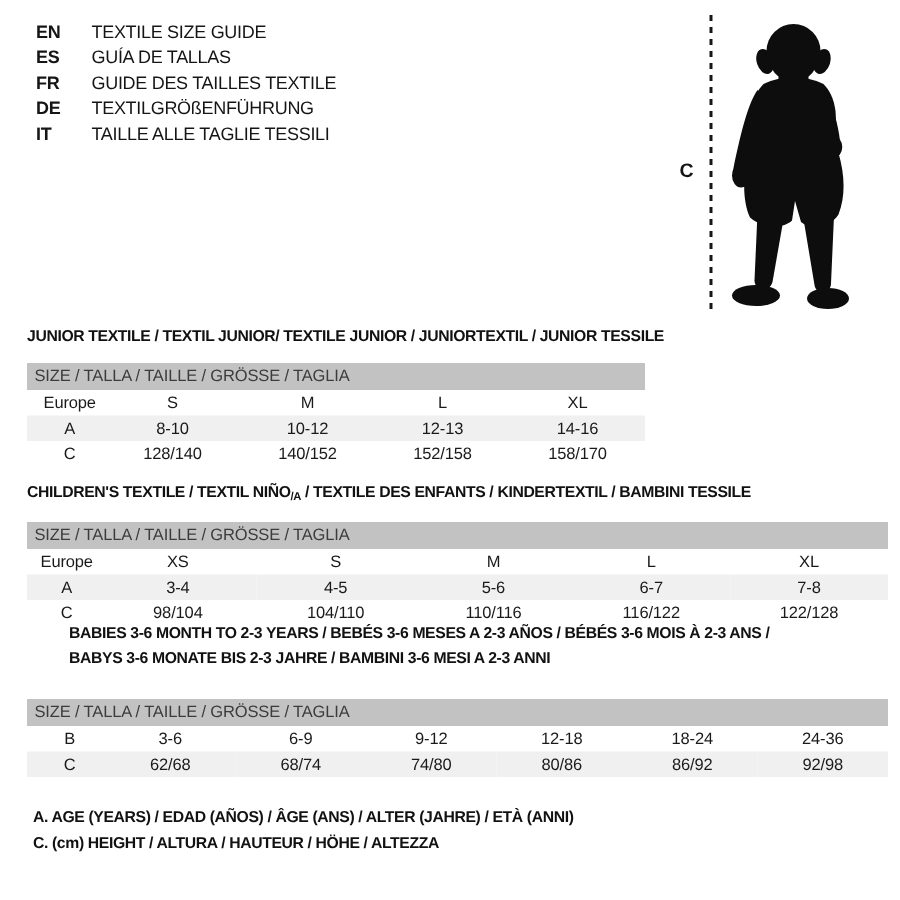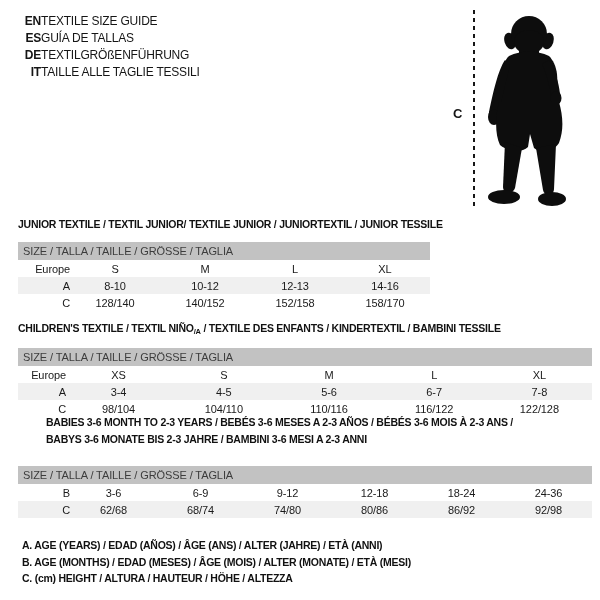--- a/index.html
+++ b/index.html
@@ -6,21 +6,21 @@
   html, body { width: 600px; height: 600px; }
   body {
     position: relative;
     background: #ffffff;
     color: #151515;
     font-family: "Liberation Sans", sans-serif;
     overflow: hidden;
   }
 
   
-  .lang-block { position: absolute; left: 4px; top: 13px; text-align: right; }
+  .lang-block { position: absolute; left: 24px; top: 13px; }
   .lang-row { display: flex; line-height: 17px; }
   .lang-code {
     display: inline-block; width: 37px;
     font-weight: bold; font-size: 12px; letter-spacing: -0.2px;
   }
   .lang-title { font-weight: normal; font-size: 12px; letter-spacing: -0.2px; }
 
   
   .figure { position: absolute; left: 0; top: 0; width: 600px; height: 212px; }
   .dash-line {
@@ -52,38 +52,42 @@
   }
   #table1 { top: 242px; width: 412px; }
   #table2 { top: 348px; width: 574px; }
   #table3 { top: 466px; width: 574px; }
   .size-table th.band {
     background: #c2c2c2; height: 18px;
     font-weight: normal; font-size: 11px; color: #3c3c3c;
     text-align: left; padding-left: 5px; letter-spacing: -0.1px; margin-top: 36px;
   }
   .size-table td { height: 17px; text-align: center; vertical-align: middle; }
-  .size-table td.lbl { text-align: right; padding-left: 5px; }
+  .size-table td.lbl { text-align: center; padding-left: 5px; }
   .size-table tr.shaded td { background: #f0f0f0; }
 
   
   .footnotes { position: absolute; left: 22px; top: 537px; }
   .footnote { font-weight: bold; font-size: 10.5px; letter-spacing: -0.25px; line-height: 16.5px; color: #111; }
 </style>
 </head>
 <body>
 
 <div class="lang-block">
   <div class="lang-row">
     <span class="lang-code">EN</span>
     <span class="lang-title">TEXTILE SIZE GUIDE</span>
   </div>
   <div class="lang-row">
     <span class="lang-code">ES</span>
     <span class="lang-title">GUÍA DE TALLAS</span>
+  </div>
+  <div class="lang-row">
+    <span class="lang-code">FR</span>
+    <span class="lang-title">GUIDE DES TAILLES TEXTILE</span>
   </div>
   <div class="lang-row">
     <span class="lang-code">DE</span>
     <span class="lang-title">TEXTILGRÖßENFÜHRUNG</span>
   </div>
   <div class="lang-row">
     <span class="lang-code">IT</span>
     <span class="lang-title">TAILLE ALLE TAGLIE TESSILI</span>
   </div>
 </div>
@@ -239,15 +243,14 @@
       <td>74/80</td>
       <td>80/86</td>
       <td>86/92</td>
       <td>92/98</td>
     </tr>
   </tbody>
 </table>
 
 <div class="footnotes">
   <div class="footnote">A. AGE (YEARS) / EDAD (AÑOS) / ÂGE (ANS) / ALTER (JAHRE) / ETÀ (ANNI)</div>
-  <div class="footnote">B. AGE (MONTHS) / EDAD (MESES) / ÂGE (MOIS) / ALTER (MONATE) / ETÀ (MESI)</div>
   <div class="footnote">C. (cm) HEIGHT / ALTURA / HAUTEUR / HÖHE / ALTEZZA</div>
 </div>
 
 </body></html>

